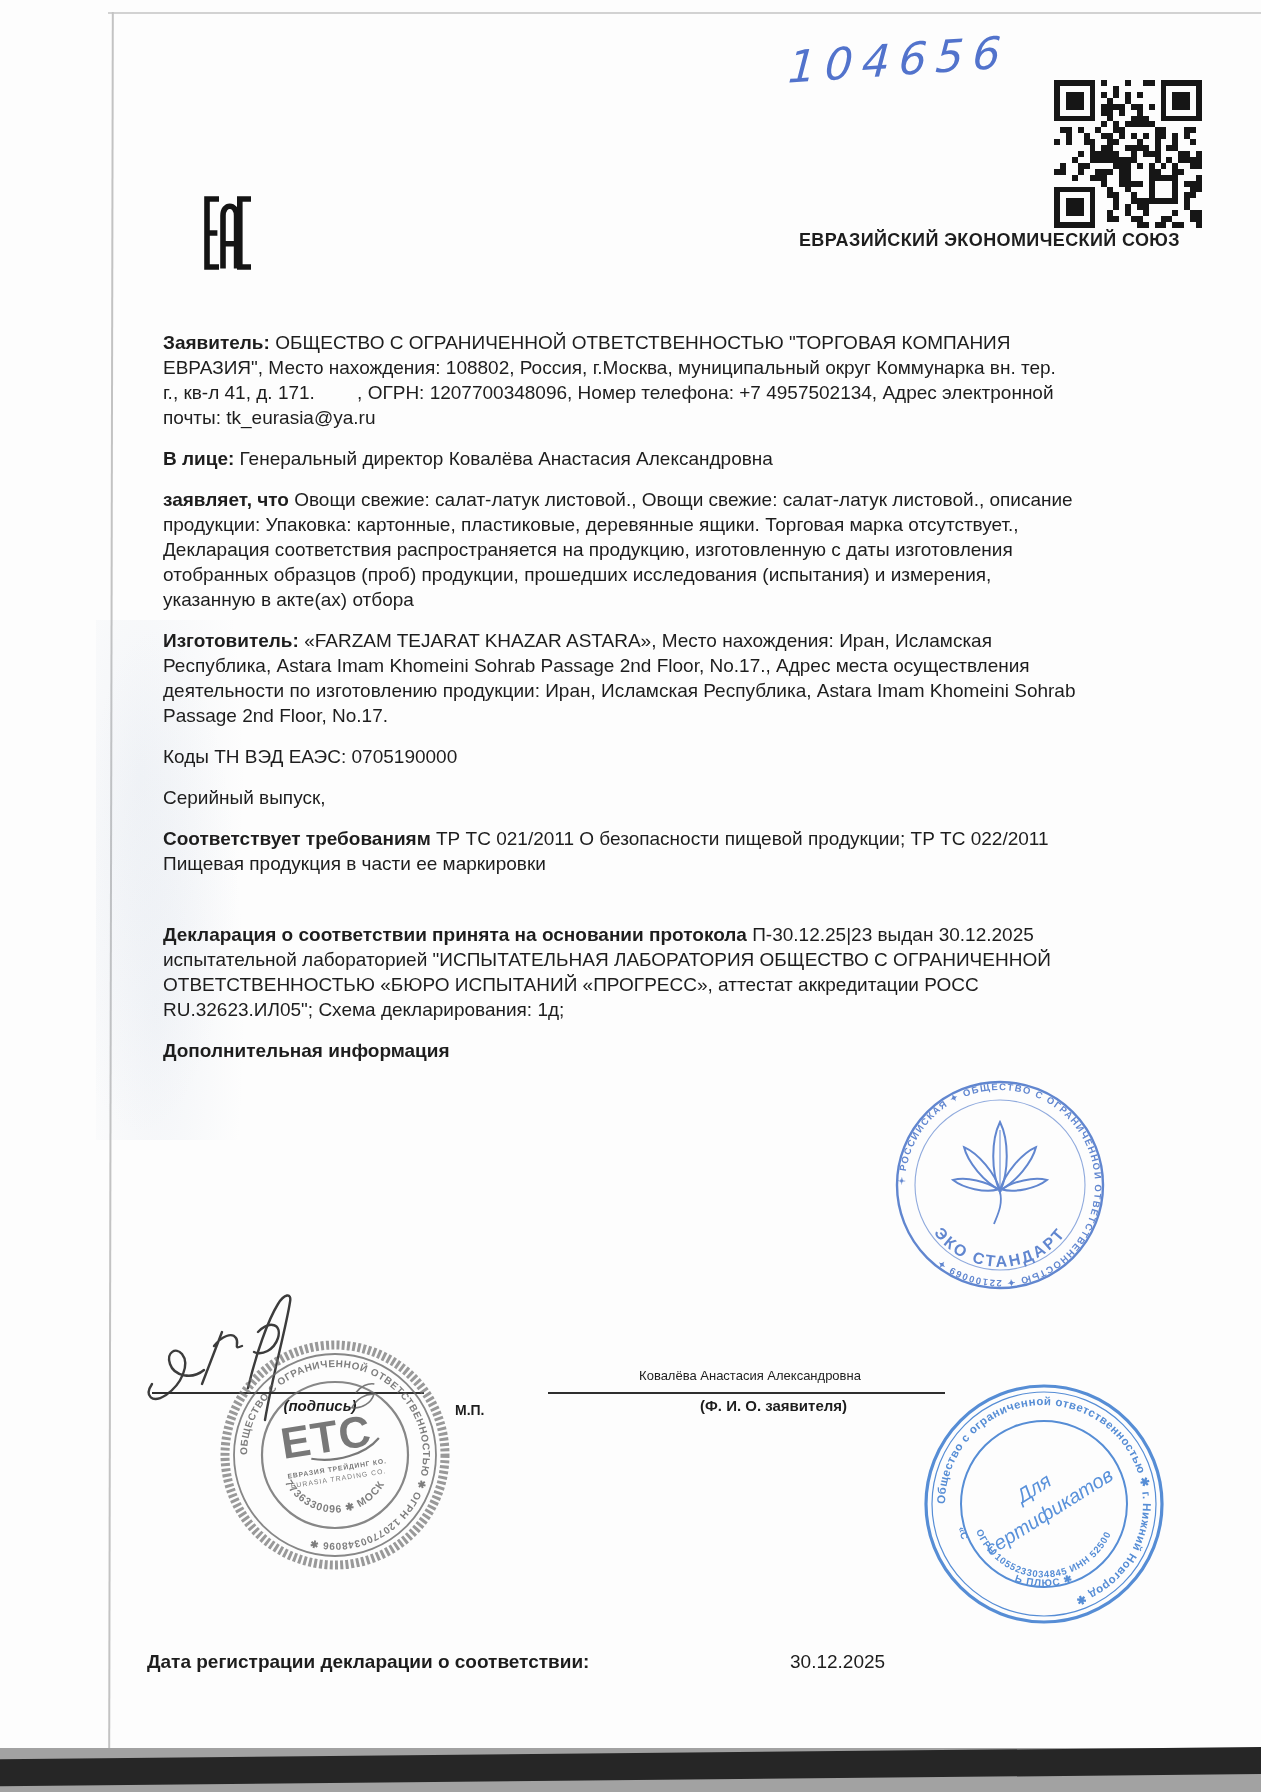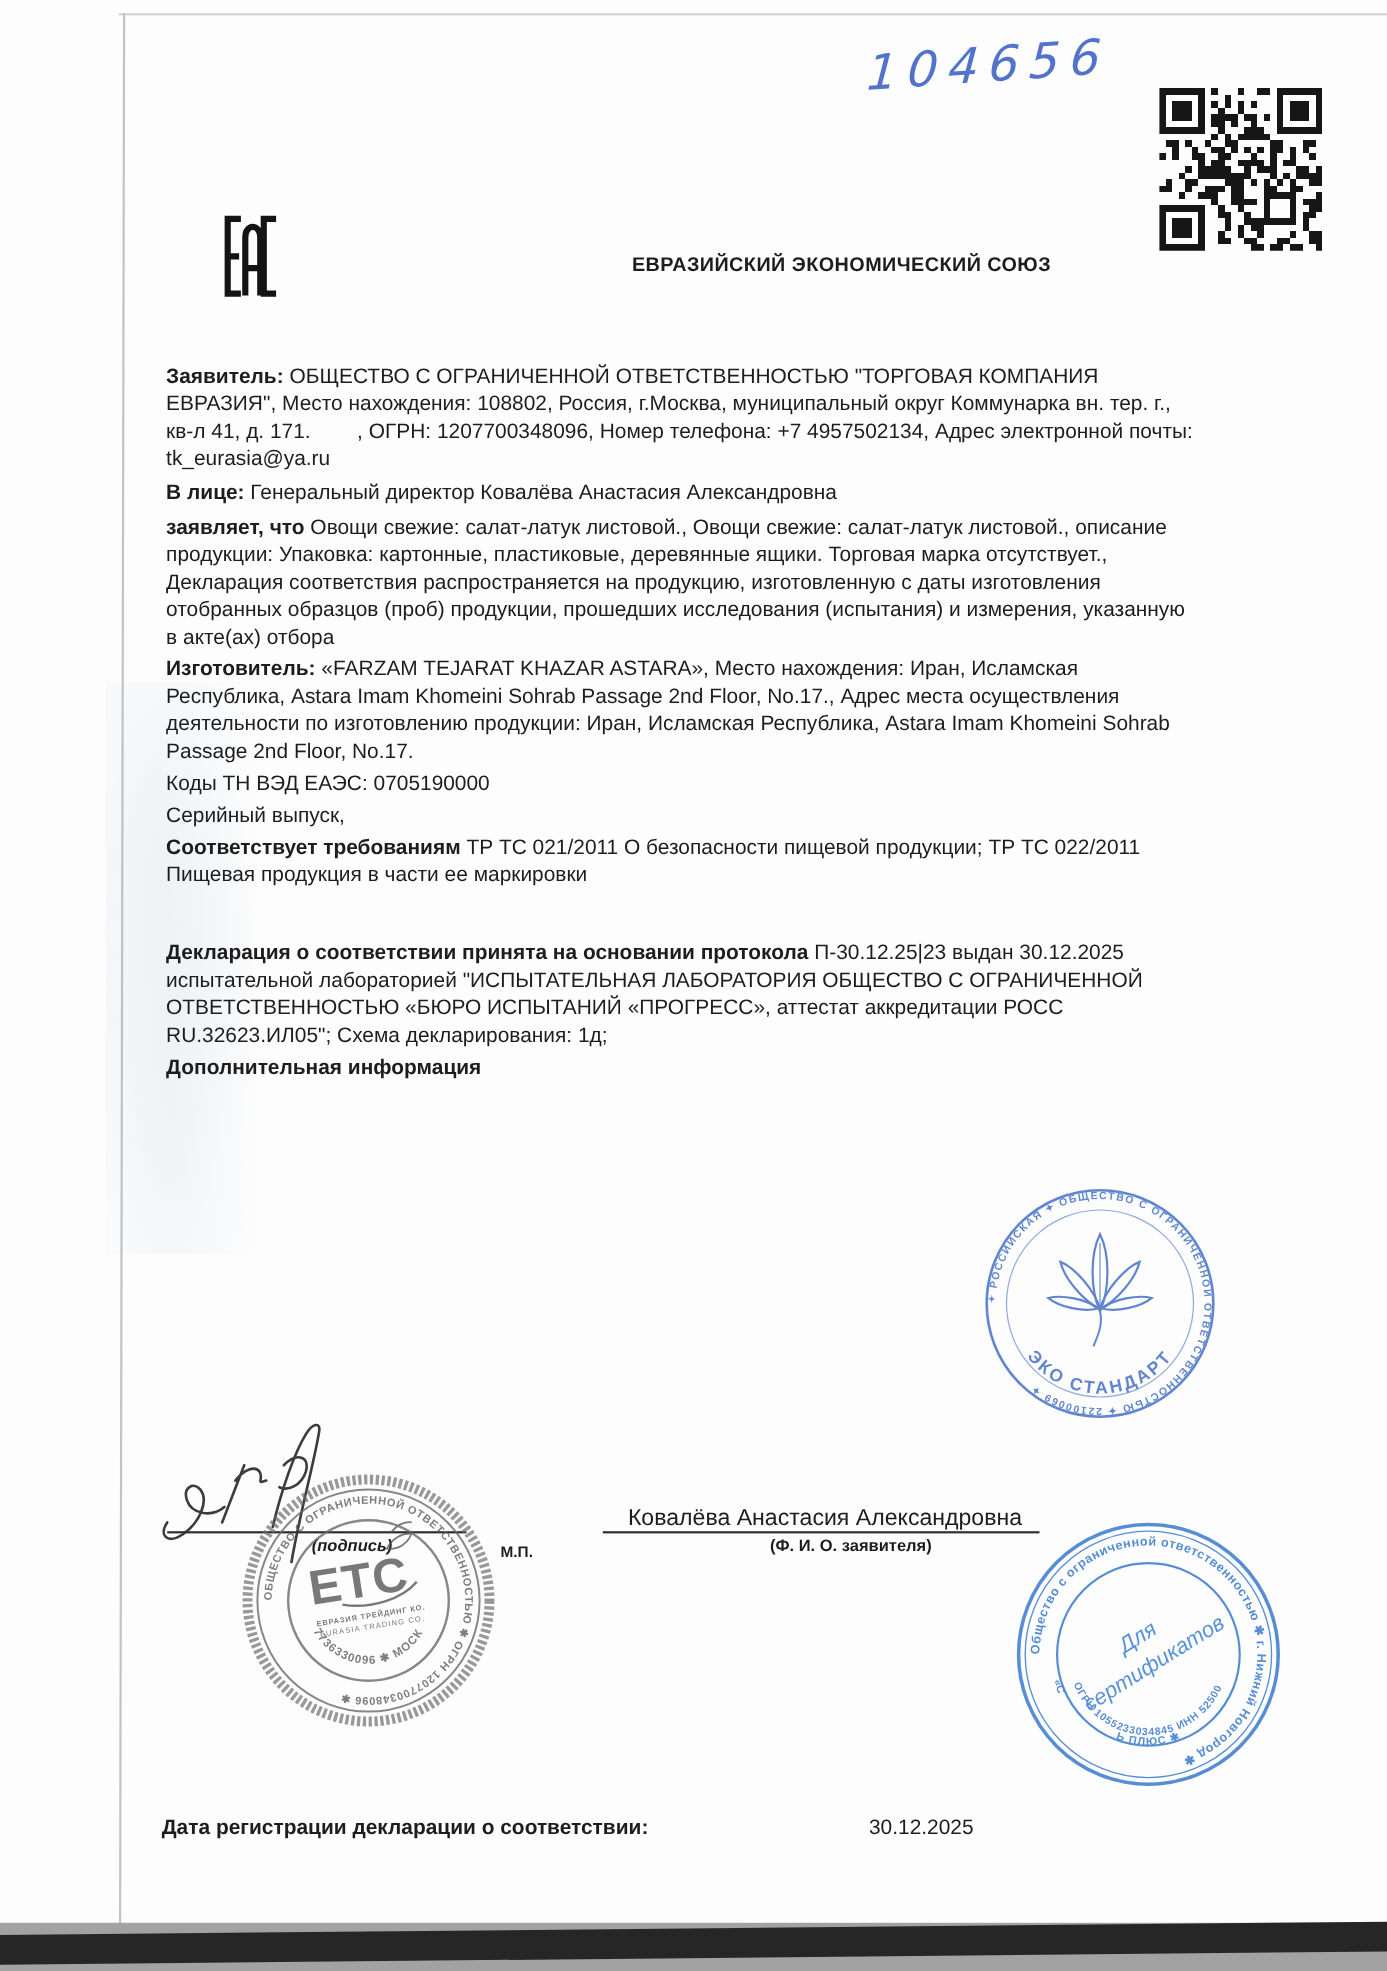--- a/index.html
+++ b/index.html
@@ -10,33 +10,33 @@
   .smudge{position:absolute;left:96px;top:620px;width:150px;height:520px;pointer-events:none;
           background:radial-gradient(ellipse at 30% 30%, rgba(150,170,200,0.10), rgba(150,170,200,0) 70%),
                      radial-gradient(ellipse at 40% 75%, rgba(150,170,200,0.10), rgba(150,170,200,0) 70%);}
   .scan-bottom{position:absolute;left:0;top:1748px;width:1261px;height:44px;background:#a2a2a2;}
   .scan-band{position:absolute;left:-20px;top:1753px;width:1320px;height:27px;background:#262626;transform:rotate(-0.55deg);}
   .handwritten{position:absolute;left:788px;top:34px;font-family:"DejaVu Sans",sans-serif;font-style:italic;
                font-size:44px;color:#4468c8;letter-spacing:9px;transform:rotate(-4deg) skewX(-8deg);opacity:.92;}
   .qr{position:absolute;left:1054px;top:80px;width:148px;height:148px;}
   .eac{position:absolute;left:201px;top:192px;width:52px;height:82px;}
   .titles{position:absolute;left:350px;top:230px;width:830px;text-align:center;}
-  .title1{font-size:18px;font-weight:bold;letter-spacing:.4px;}
+  .title1{font-size:18px;font-weight:bold;letter-spacing:.4px;text-align:right;}
   .title2{font-size:18px;font-weight:bold;margin-top:22px;letter-spacing:.4px;}
   .body{position:absolute;left:147px;top:320px;width:945px;}
-  .body p{margin:4px;font-size:19px;line-height:25px;white-space:pre-wrap;}
+  .body p{margin:16px;font-size:19px;line-height:25px;white-space:pre-wrap;}
   .mt10{margin-top:10px!important;} .mt6{margin-top:6px!important;} .mt3{margin-top:3px!important;}
   .mt2{margin-top:2px!important;} .mt46{margin-top:46px!important;} .mt4{margin-top:4px!important;}
   .mt64{margin-top:64px!important;}
   b{font-weight:bold;}
   .sig-squiggle{position:absolute;left:138px;top:1292px;width:210px;height:134px;}
   .sig-line{position:absolute;left:152px;top:1392px;width:272px;border-top:2.5px solid #2e2e2e;}
   .sig-caption{position:absolute;left:240px;top:1397px;width:160px;text-align:center;font-size:15px;font-weight:bold;font-style:italic;}
   .mp{position:absolute;left:455px;top:1354px;font-size:14px;font-weight:bold;margin-top:48px;}
-  .fio-name{position:absolute;left:555px;top:1368px;width:390px;text-align:center;font-size:21px;}
+  .fio-name{position:absolute;left:555px;top:1368px;width:390px;text-align:center;font-size:13px;}
   .fio-line{position:absolute;left:548px;top:1392px;width:397px;border-top:2.5px solid #2e2e2e;}
   .fio-caption{position:absolute;left:700px;top:1397px;width:300px;text-align:left;font-size:15px;font-weight:bold;}
   .stamp{position:absolute;}
   .stamp-eco{left:885px;top:1070px;width:230px;height:230px;opacity:.85;}
   .stamp-etc{left:213px;top:1333px;width:244px;height:244px;opacity:.8;}
   .stamp-cert{left:918px;top:1378px;width:252px;height:252px;opacity:.88;}
   .reg-row{position:absolute;left:147px;font-size:19px;}
   .reg-label{font-weight:bold;}
   .reg-value{position:absolute;left:643px;top:0;width:450px;font-weight:normal;}
   .r1{top:1616px;} .r2{top:1651px;}

